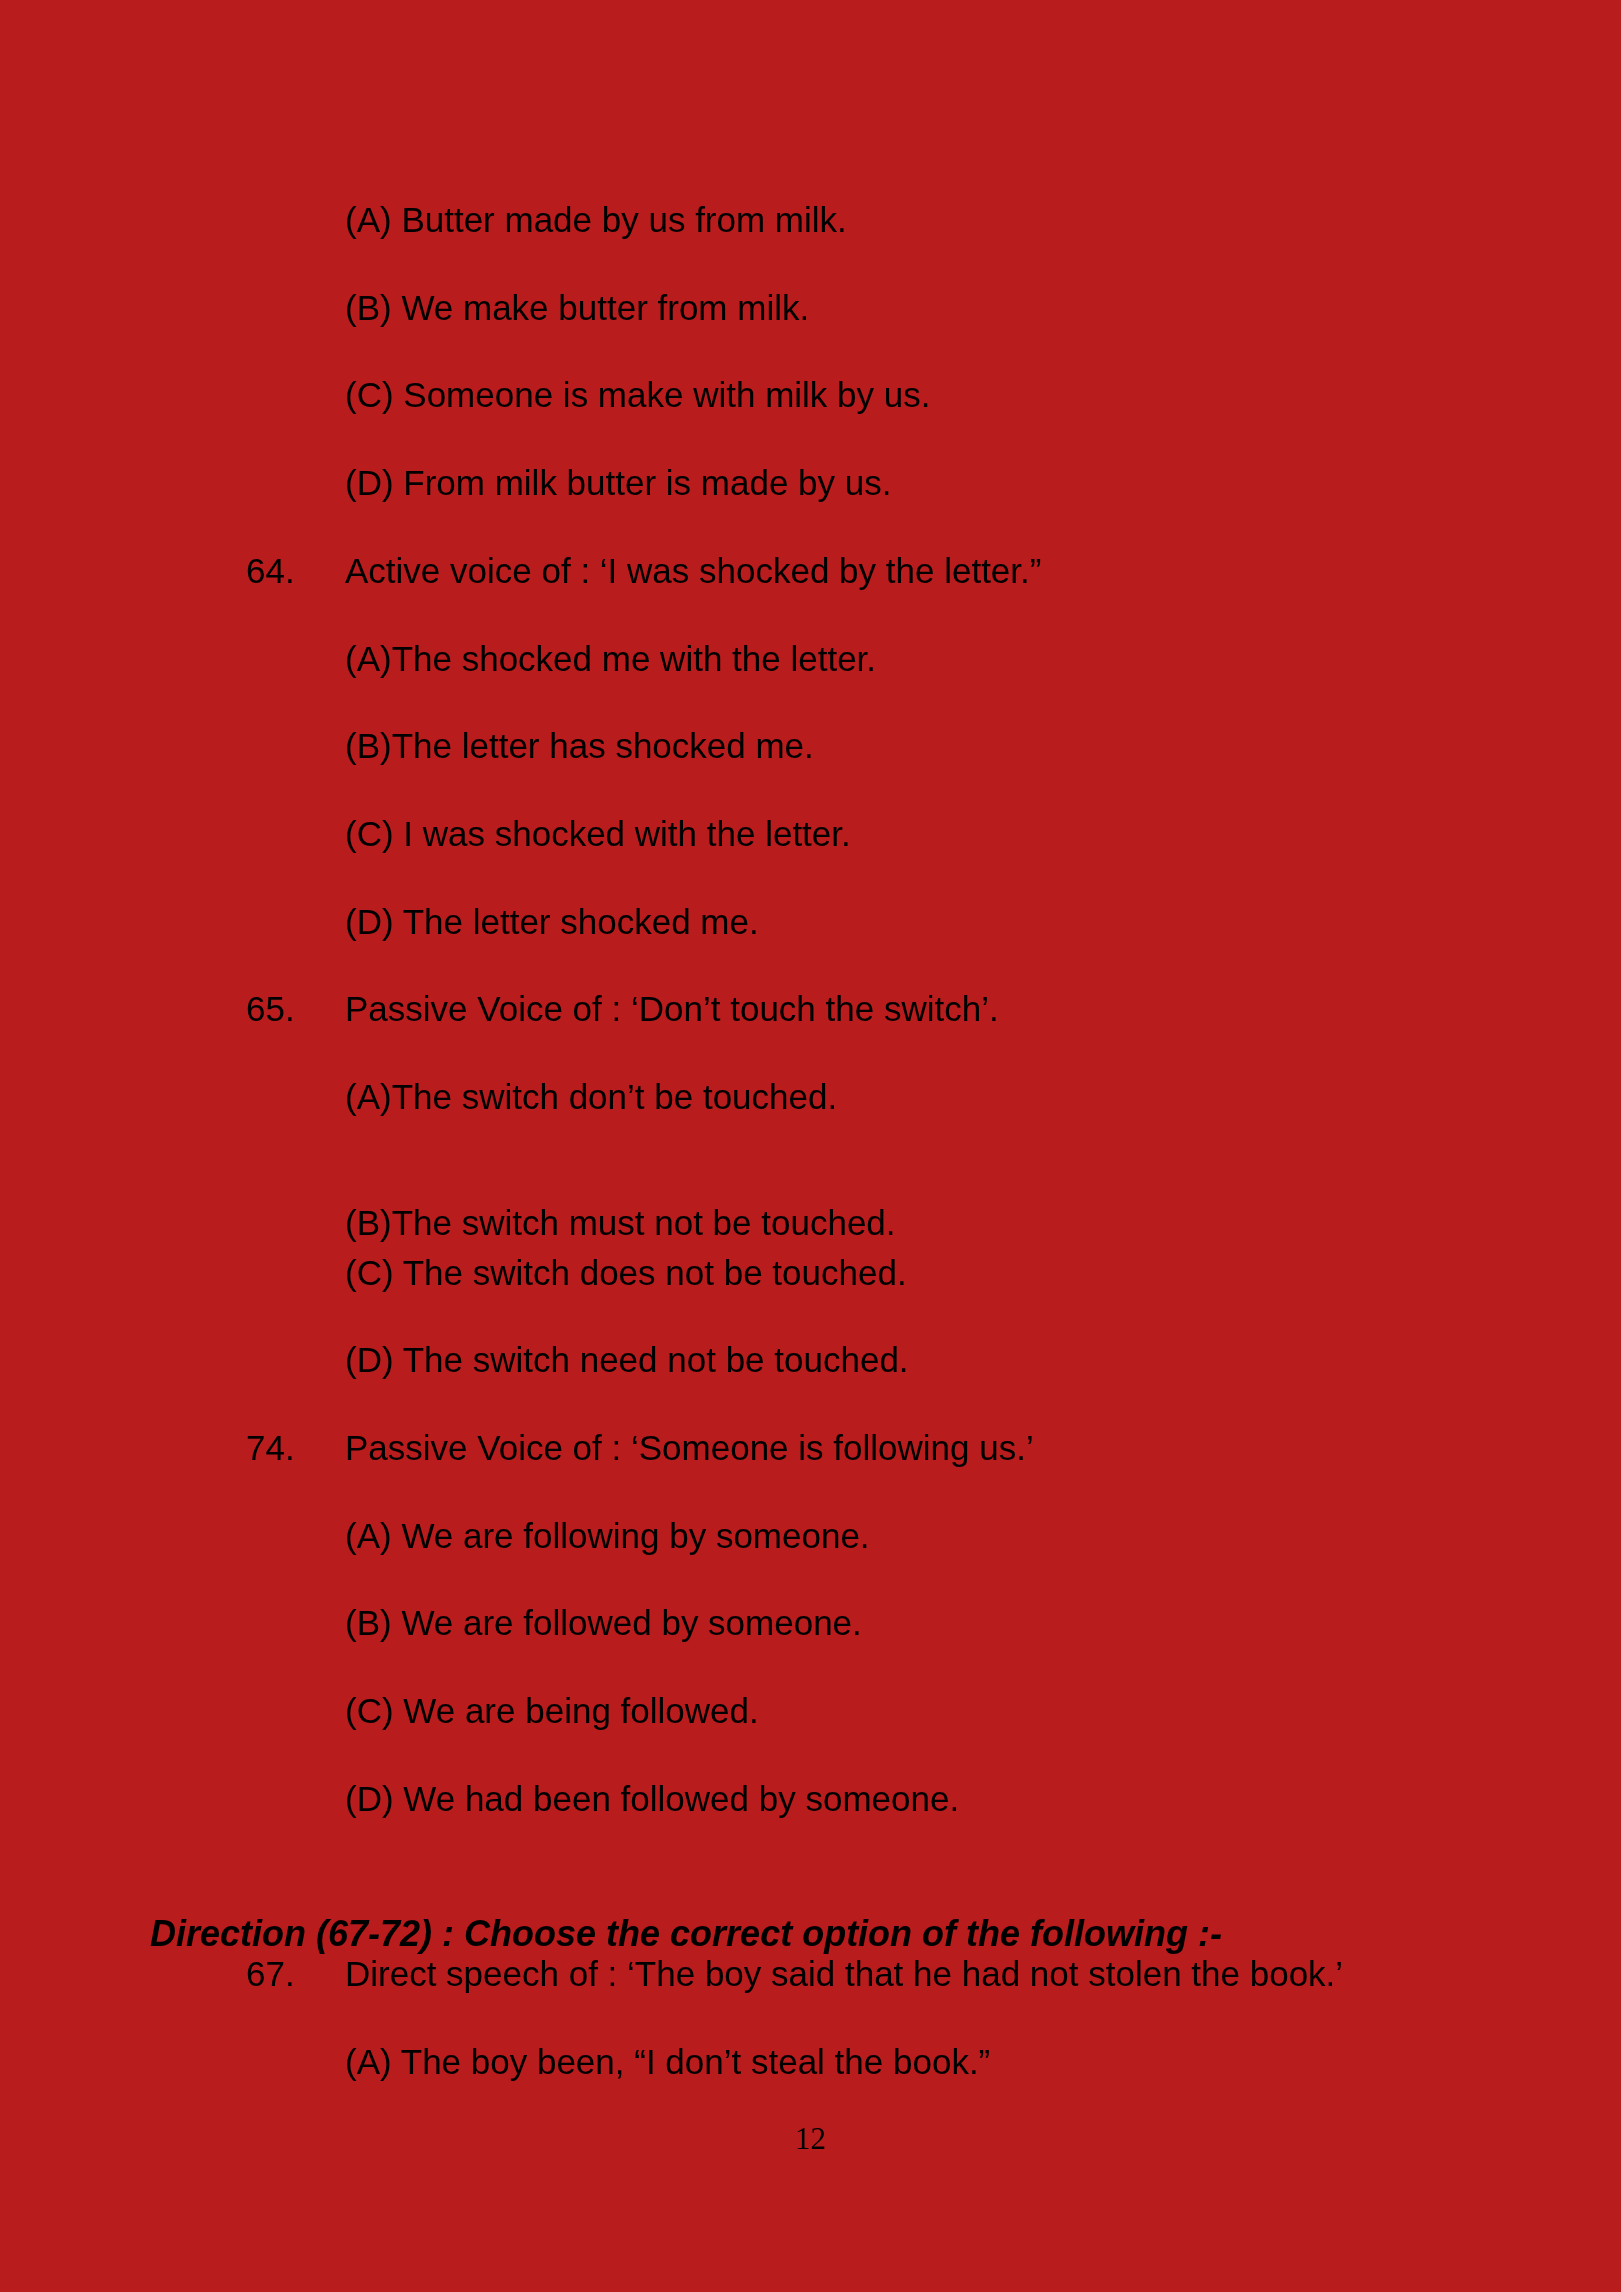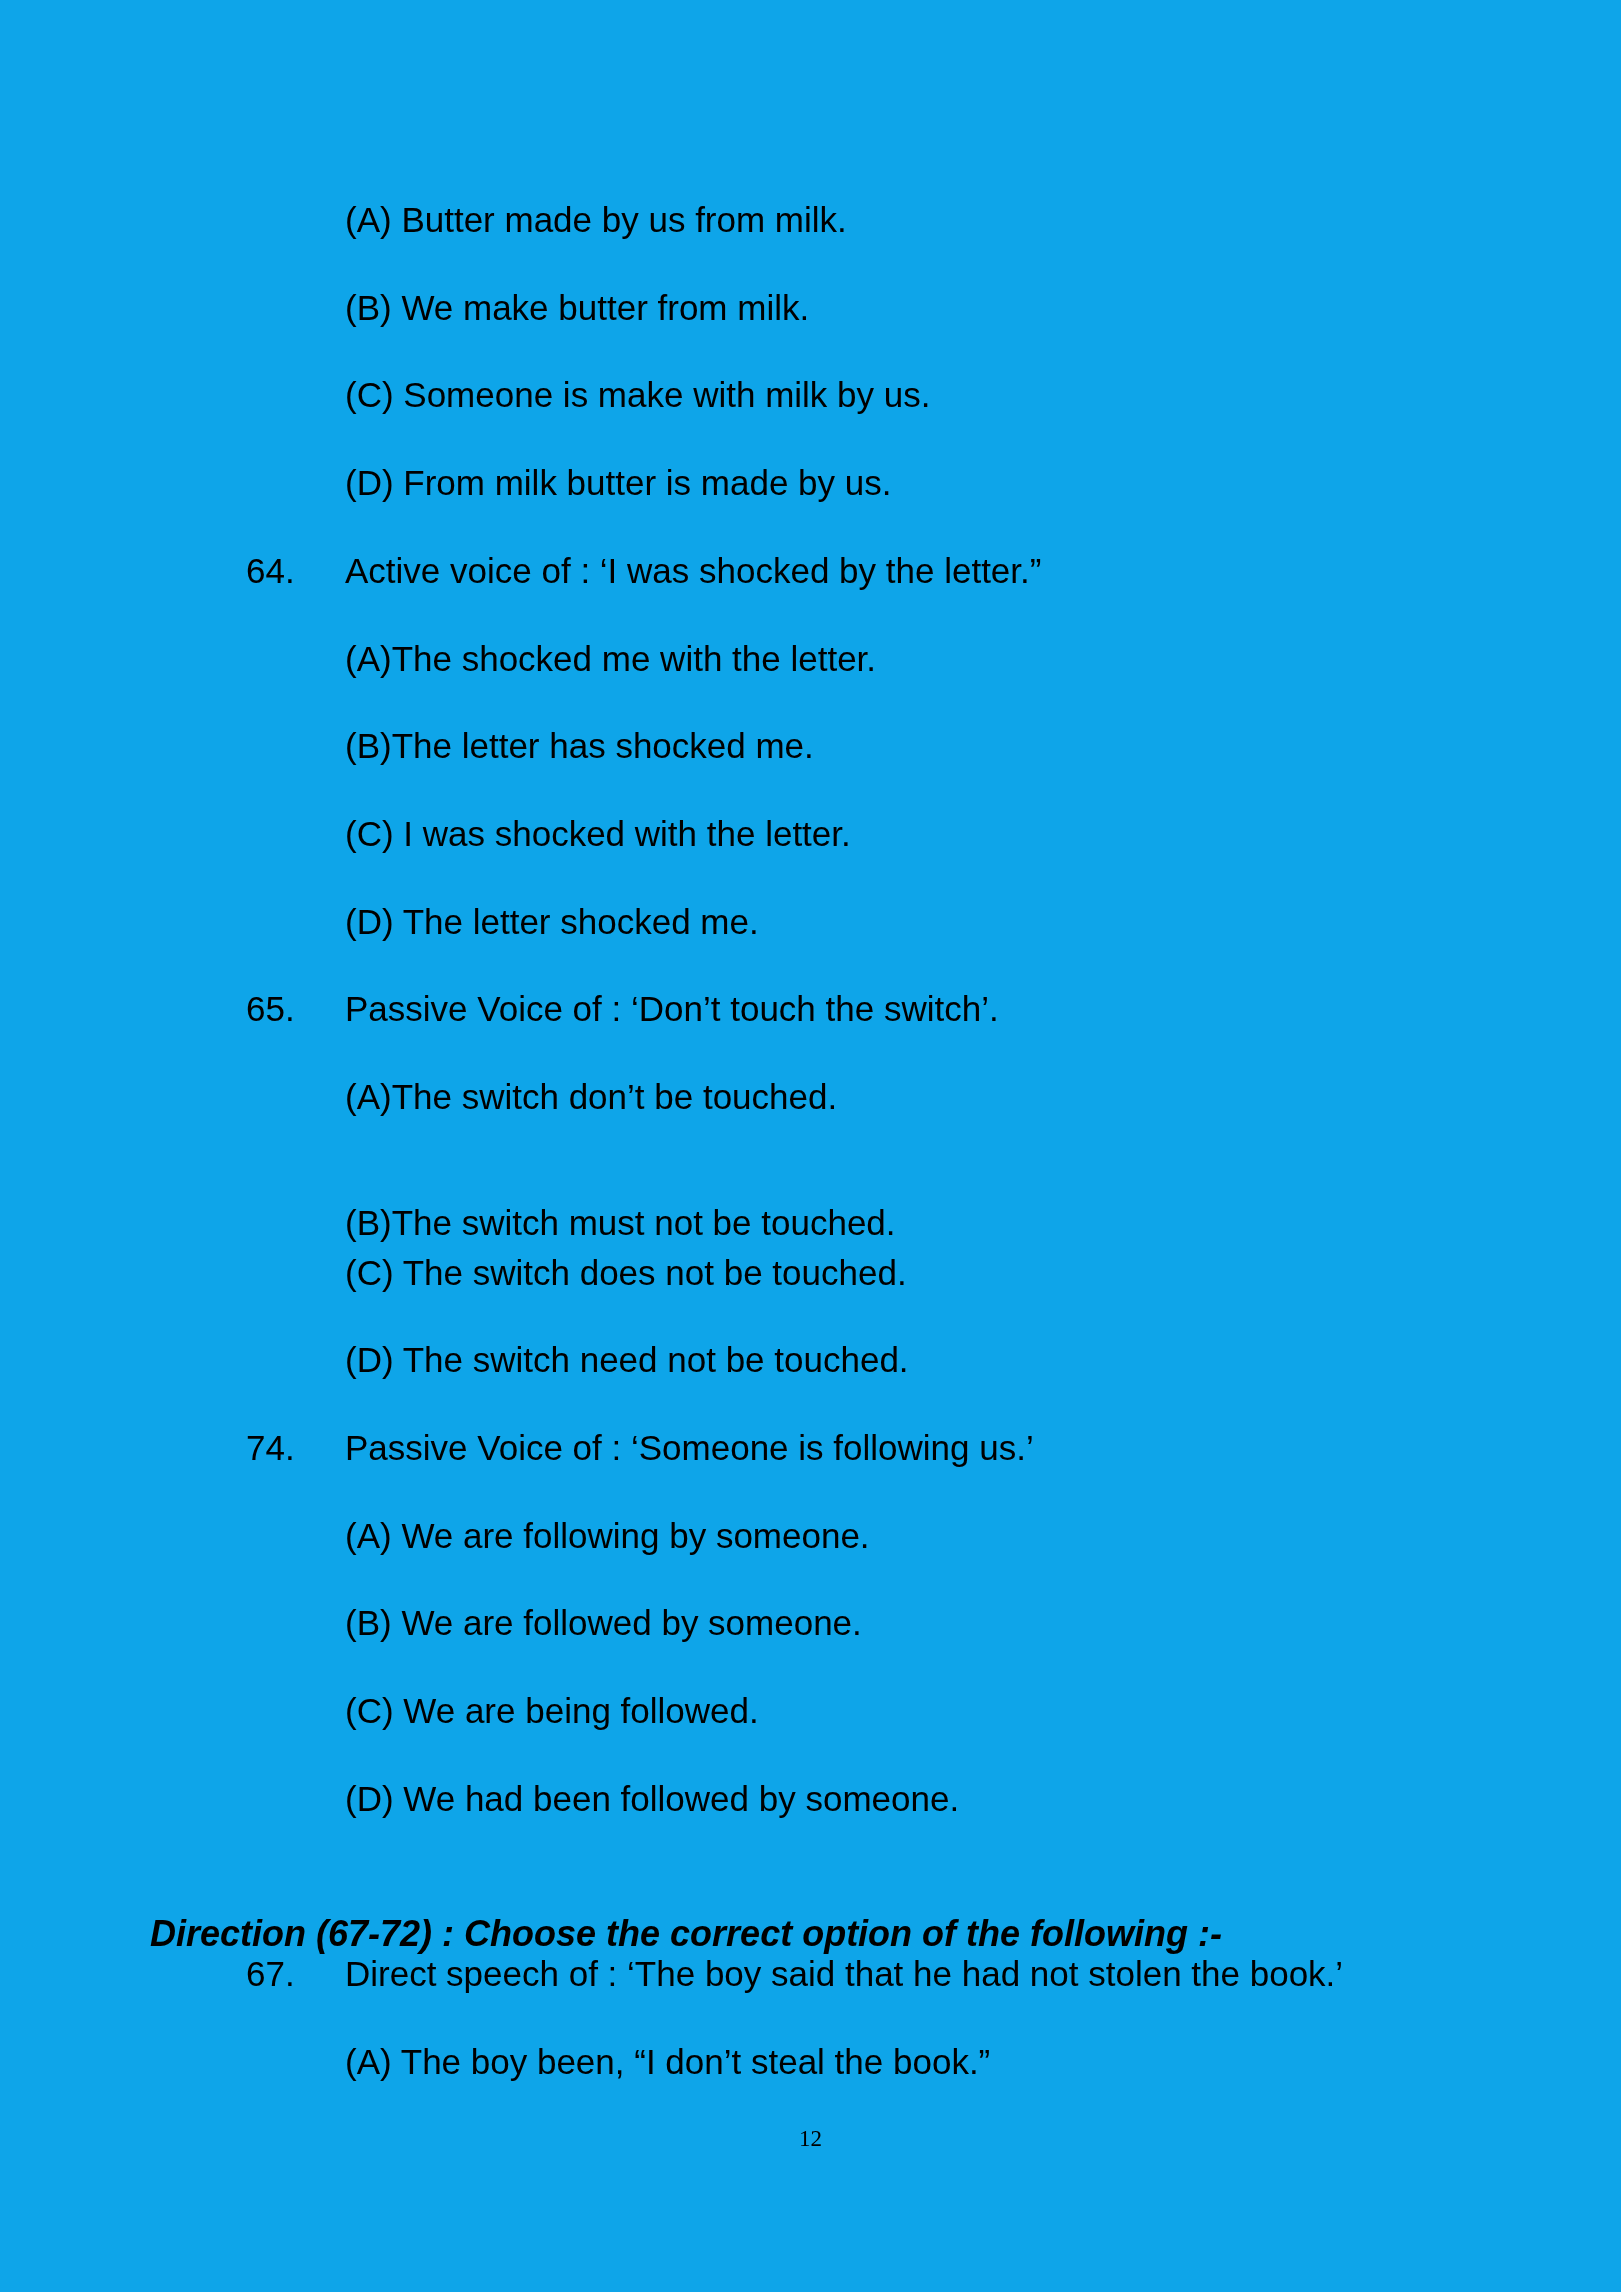--- a/index.html
+++ b/index.html
@@ -1,17 +1,17 @@
 <!DOCTYPE html>
 <html><head>
 <meta charset="utf-8">
 <style>
   html, body { margin: 0; padding: 0; background: #ffffff; }
   body { width: 1621px; height: 2293px; position: relative; overflow: hidden; }
-  .page { position: absolute; left: 0; top: 0; width: 1621px; height: 2293px; background: #0ea5e9; }
+  .page { position: absolute; left: 0; top: 0; width: 1621px; height: 2293px; background: #b91c1c; }
   .line {
     position: absolute;
     font-family: "Liberation Sans", sans-serif;
     font-size: 35px;
     line-height: 35px;
     color: #000000;
     white-space: nowrap;
   }
   .qnum { position: absolute; left: 246px; }
   .qtext { position: absolute; left: 345px; }
@@ -20,21 +20,21 @@
     left: 150px;
     font-weight: bold;
     font-style: italic;
     font-size: 36px;
     margin-top: 48px;
   }
   .pagenum {
     position: absolute;
     left: 0; width: 1621px; text-align: center;
     font-family: "Liberation Serif", serif;
-    font-size: 23px;
+    font-size: 31px;
     line-height: 27.4px;
     color: #000000;
   }
 </style>
 </head>
 <body>
 
 <div class="page">
 
   <div class="line opt" style="top:202px">(A) Butter made by us from milk.</div>

